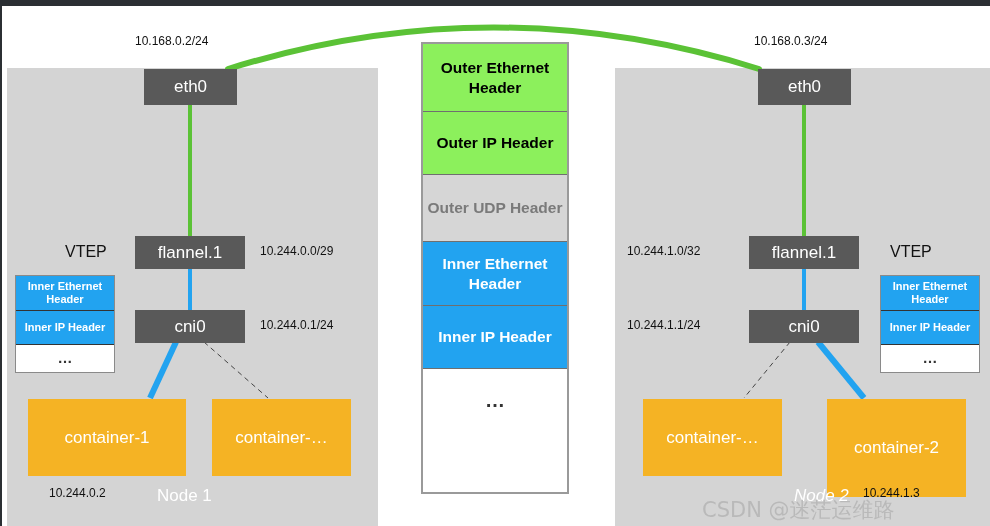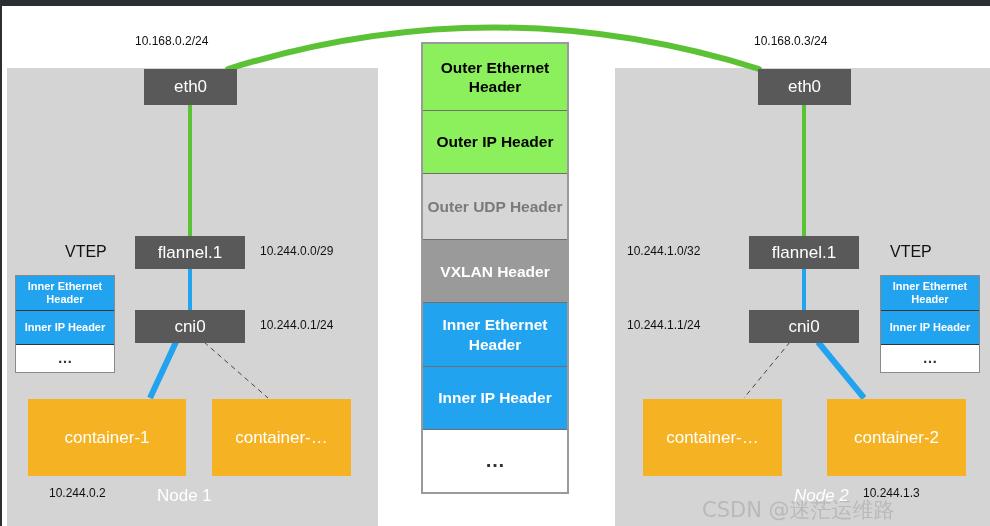--- a/index.html
+++ b/index.html
@@ -214,21 +214,20 @@
   </div>
 
   <div class="ip-label" style="left:47px; top:486px;">10.244.0.2</div>
 
   <div class="node-caption" style="left:155px; top:486px;">Node 1</div>
 
   <div id="packet-stack">
     <div class="pkt-row" style="height:68px; background:#8CF05C; color:#000000;">Outer Ethernet Header</div>
     <div class="pkt-row" style="height:63px; background:#8CF05C; color:#000000;">Outer IP Header</div>
     <div class="pkt-row" style="height:67px; background:#d6d6d6; color:#7a7a7a;">Outer UDP Header</div>
-    <div class="pkt-row" style="height:64px; background:#9a9a9a; color:#ffffff;">VXLAN Header</div>
     <div class="pkt-row" style="height:64px; background:#22A3F0; color:#ffffff;">Inner Ethernet Header</div>
     <div class="pkt-row" style="height:63px; background:#22A3F0; color:#ffffff;">Inner IP Header</div>
     <div class="pkt-row" style="height:63px; background:#ffffff; color:#333333; font-size:20px;">…</div>
   </div>
 
   <div class="ip-label" style="left:752px; top:34px;">10.168.0.3/24</div>
 
   <div class="iface" style="left:756px; top:69px; width:93px; height:36px;">
     <span>eth0</span>
   </div>
@@ -250,21 +249,21 @@
   <div class="mini-stack" id="mini-stack-right">
     <div class="mini-row" style="height:36px; background:#22A3F0; color:#ffffff;">Inner Ethernet Header</div>
     <div class="mini-row" style="height:34px; background:#22A3F0; color:#ffffff;">Inner IP Header</div>
     <div class="mini-row" style="height:28px; background:#ffffff; color:#333333; font-size:15px;">…</div>
   </div>
 
   <div class="container-box" style="left:641px; top:399px; width:139px; height:77px;">
     <span>container-…</span>
   </div>
 
-  <div class="container-box" style="left:825px; top:399px; width:139px; height:77px;">
+  <div class="container-box" style="left:825px; top:399px; width:139px; height:98px;">
     <span>container-2</span>
   </div>
 
   <div class="node-caption" style="left:792px; top:486px;font-style:italic;">Node 2</div>
 
   <div class="ip-label" style="left:861px; top:486px;">10.244.1.3</div>
 
   <div id="watermark">CSDN @迷茫运维路</div>
 
 </div>

